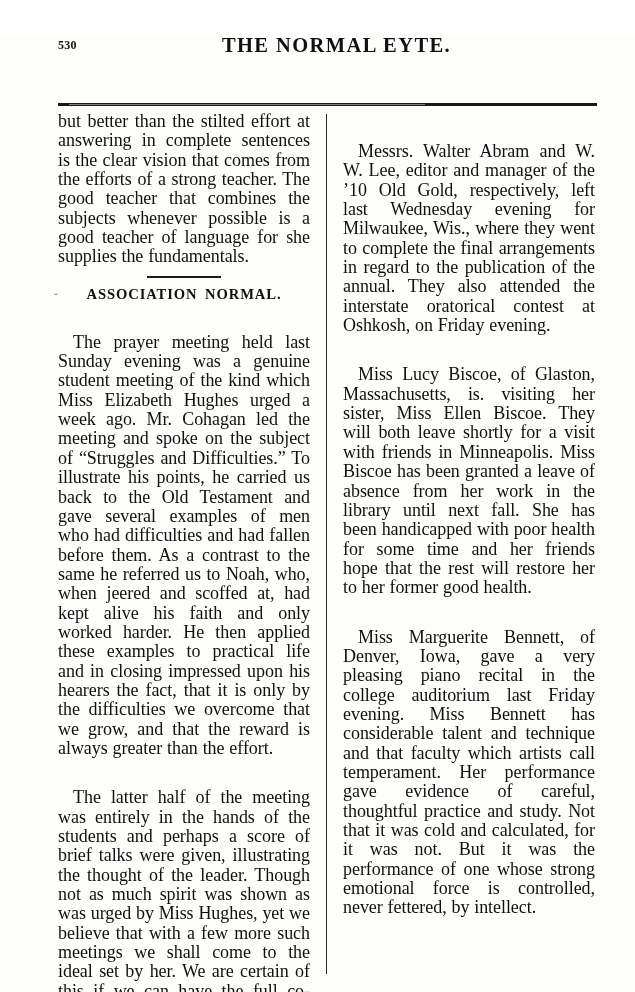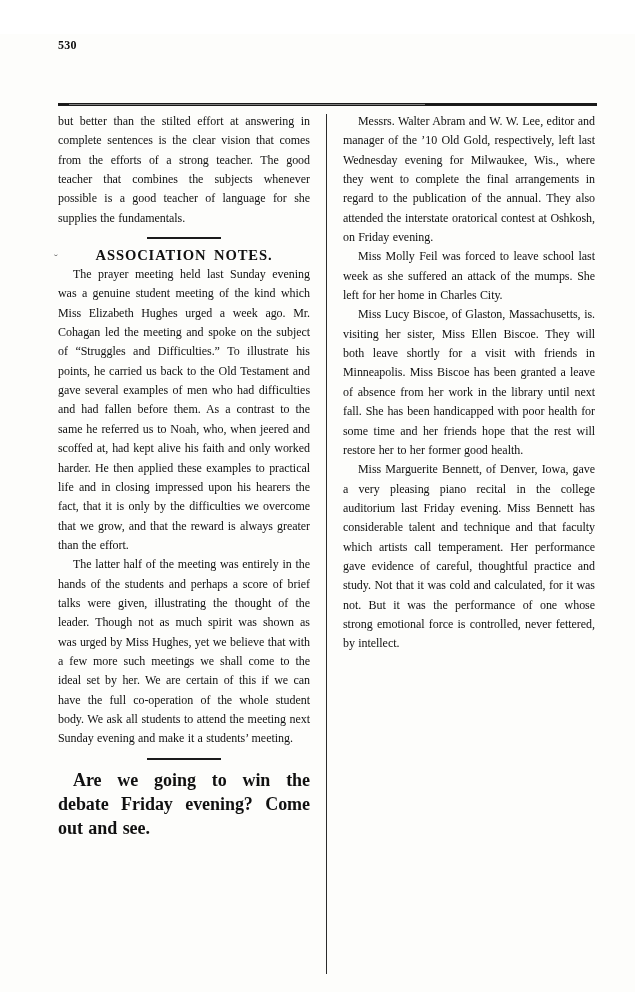--- a/index.html
+++ b/index.html
@@ -93,29 +93,30 @@
   }
   .col-right {
     padding-left: 16px;
   }
 
   
   p {
     margin: 0;
     text-align: justify;
     text-justify: inter-word;
-    font-size: 12px;
+    font-size: 18px;
     line-height: 19.35px;
     letter-spacing: -0.05px;
     word-spacing: 0.4px;
     -webkit-hyphens: none;
     hyphens: none;
   }
   p.indent {
     text-indent: 15px;
+    margin-top: 30px;
   }
   p.cont {
     text-indent: 0;
   }
 
   .section-rule {
     width: 74px;
     height: 2px;
     background: #1b1b1b;
     margin: 9px auto 8px auto;
@@ -167,49 +168,49 @@
     font-weight: normal;
   }
 </style>
 </head>
 <body>
 
 <div class="page">
 
   <div class="masthead">
     <div class="folio">530</div>
+    <div class="mast-title">THE NORMAL EYTE.</div>
   </div>
   <div class="mast-rule"></div>
 
   <div class="columns">
 
     <div class="col col-left">
 
       <p class="cont">but better than the stilted effort at answering in complete sentences is the clear vision that comes  from the efforts of a strong teacher. The good teacher that combines   the subjects whenever possible is a good teacher of language for she supplies the fundamentals.</p>
 
       <div class="section-rule"></div>
 
       <div class="assoc-head">
         <span class="stray-mark">ˇ</span>
-        <span>ASSOCIATION  NOTES.</span>
+        <span>ASSOCIATION  NORMAL.</span>
       </div>
 
       <p class="indent">The  prayer  meeting  held last Sunday evening was a genuine student meeting of  the  kind  which Miss  Elizabeth  Hughes  urged  a week ago.  Mr. Cohagan led the meeting and spoke on the subject of “Struggles  and  Difficulties.” To illustrate his points, he carried us back to the Old Testament and gave several examples of men who had difficulties and had fallen before them.  As a contrast  to  the same he referred us to Noah, who, when  jeered  and scoffed at, had kept alive his faith and only worked harder.  He then applied these examples to practical life and in closing impressed upon his hearers the fact, that it is only by the difficulties  we  overcome that we grow, and that the reward is always greater than the effort.</p>
       <p class="indent">The latter half of  the  meeting was entirely in the hands of the students and perhaps a score of brief talks were given,  illustrating  the thought of the leader.  Though not as much spirit was shown as was urged by Miss Hughes, yet we believe that with a few more such meetings we shall come to the ideal set by her.  We are certain of this if we can have the full co-operation of the whole student  body.  We ask all students to attend the meeting next Sunday evening and make it a students’ meeting.</p>
 
       <div class="section-rule"></div>
 
       <p class="notice">Are we going to win  the debate Friday evening? Come out and see.</p>
     </div>
 
     <div class="col-divider"></div>
 
     <div class="col col-right">
 
 
       <p class="indent">Messrs. Walter Abram  and W. W. Lee, editor and manager of the ’10 Old Gold, respectively, left last Wednesday evening for Milwaukee, Wis., where they went to complete the final arrangements in regard to the publication of the annual. They also attended the interstate oratorical contest  at  Oshkosh, on Friday evening.</p>
-      <p class="indent">Miss  Molly  Feil was  forced  to leave school last week as she suffered an attack of the mumps. She left for her home in Charles City.</p>
       <p class="indent">Miss Lucy  Biscoe,  of  Glaston, Massachusetts, is. visiting her sister, Miss Ellen Biscoe.  They will both leave shortly for a visit with friends in Minneapolis. Miss Biscoe has been granted a leave of absence from her work in the library until next fall.  She has been handicapped with poor health for some time and her friends hope that the rest will restore her to her former good health.</p>
       <p class="indent">Miss Marguerite Bennett, of Denver, Iowa, gave  a  very  pleasing piano recital in the college auditorium last Friday evening. Miss Bennett has considerable  talent  and technique and that faculty which artists call  temperament.    Her performance gave evidence of careful, thoughtful practice and study. Not that it was cold and calculated, for it was not.  But it was the performance of one whose strong emotional force is controlled, never fettered, by intellect.</p>
     </div>
 
   </div>
 </div>
 
 </body></html>

